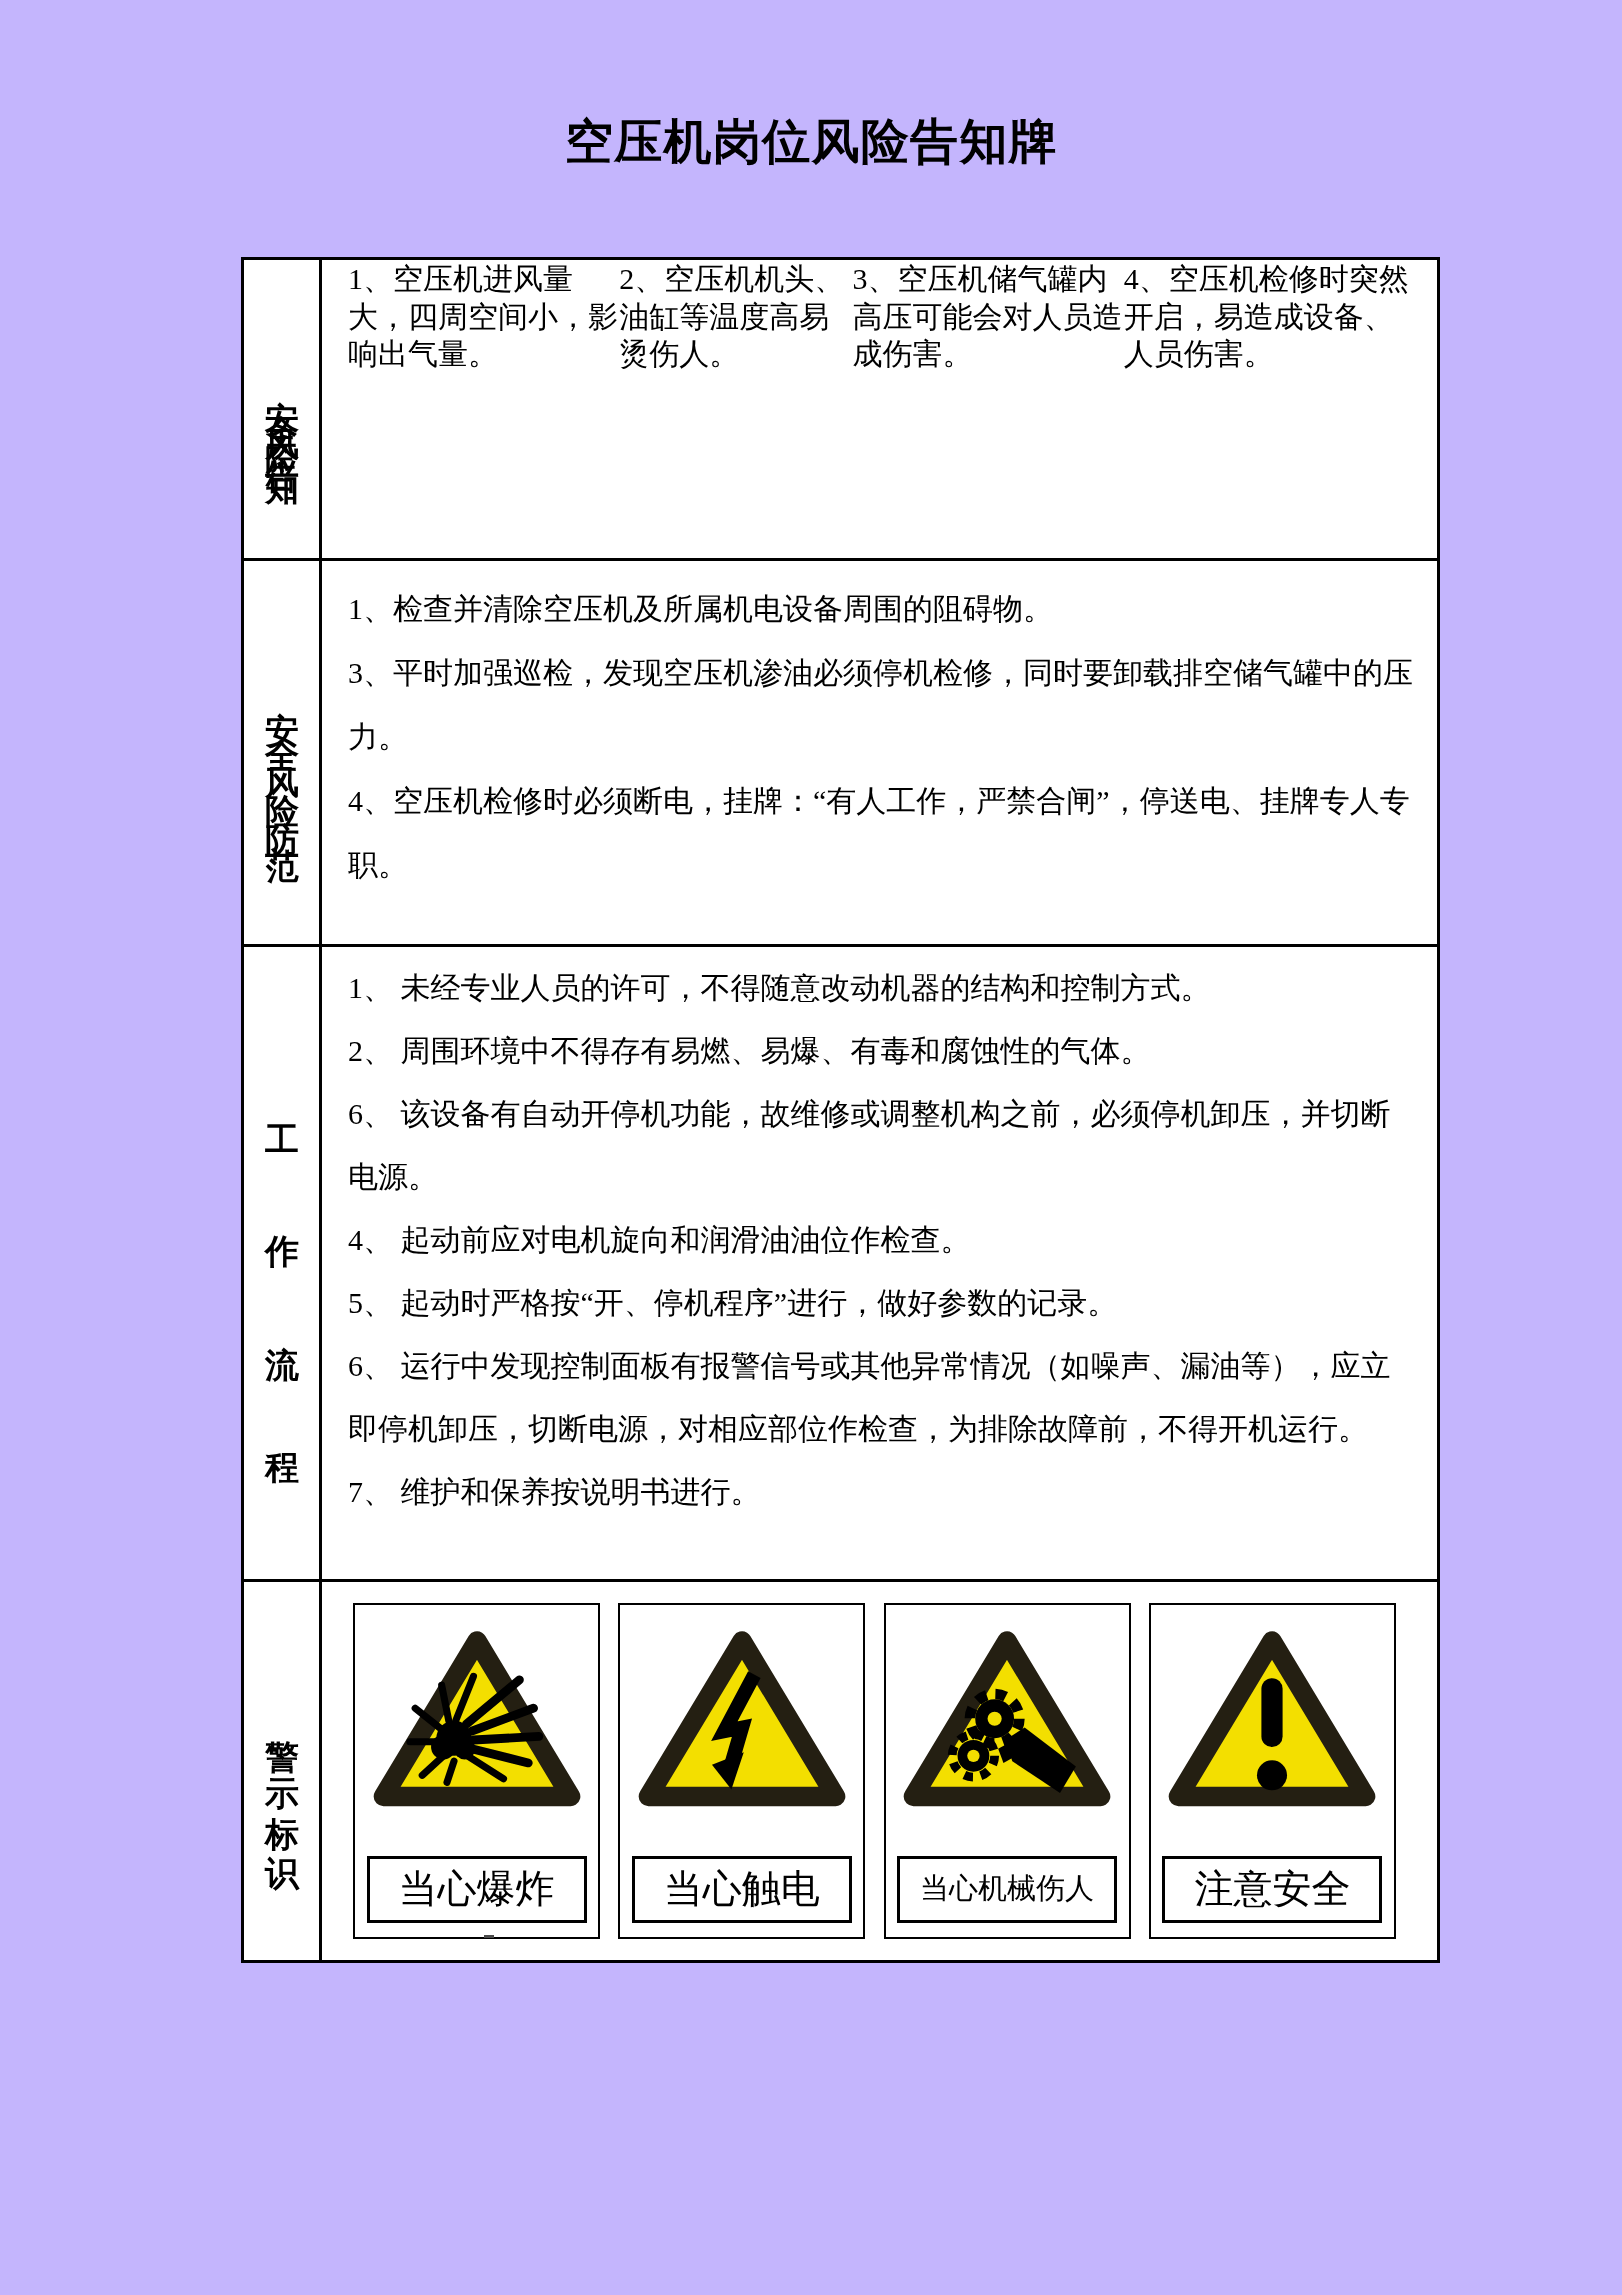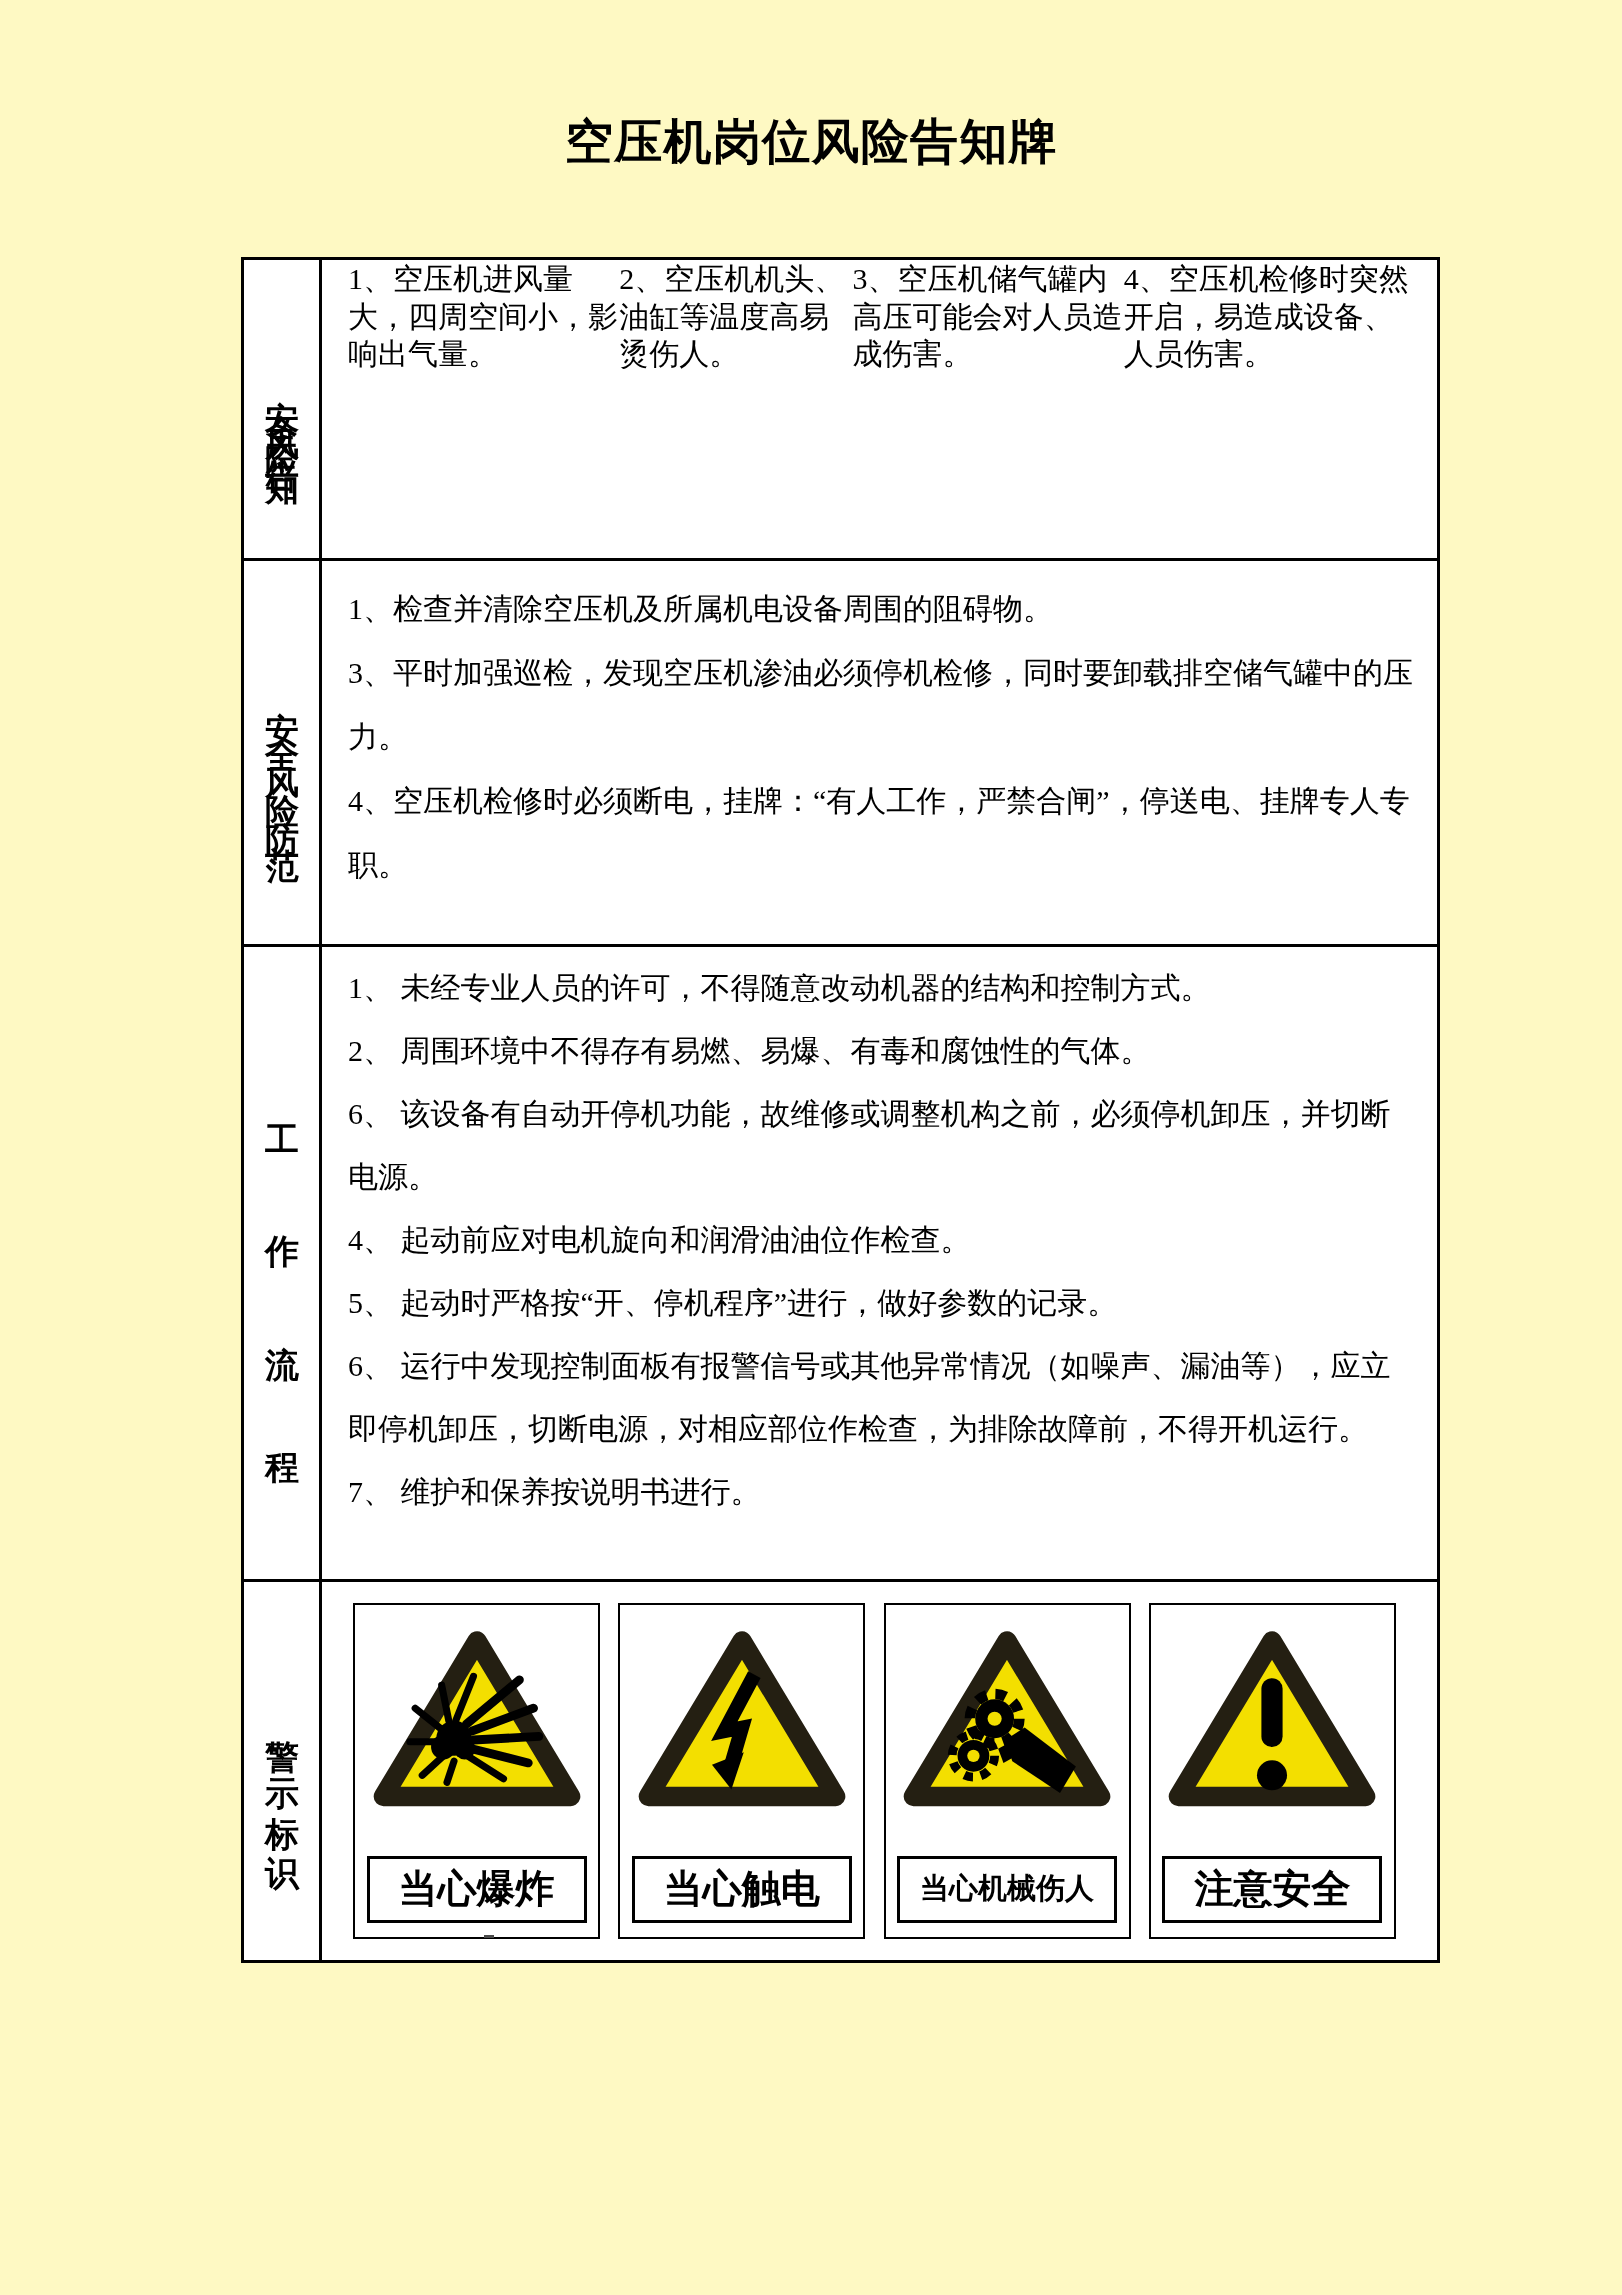--- a/index.html
+++ b/index.html
@@ -1,20 +1,20 @@
 <!DOCTYPE html>
 <html style="font-size:10.5px"><head>
 <meta charset="utf-8">
 <style>
   html,body{margin:0;padding:0;}
   body{
     width:1623px;height:2295px;background:#ffffff;position:relative;
     font-family:"Liberation Serif","DejaVu Serif",serif;color:#000;
   }
-  .page{position:absolute;inset:0;background:#fef9c3;overflow:hidden;}
+  .page{position:absolute;inset:0;background:#c4b5fd;overflow:hidden;}
 
   .title{
     position:absolute;top:110px;left:0;width:100%;margin:0;
     text-align:center;font-size:48px;font-weight:700;letter-spacing:1.3px;
   }
 
   .rtable{
     position:absolute;left:241px;top:257px;width:1199px;height:1706px;
     border:3.3px solid #000;box-sizing:border-box;
     display:flex;flex-direction:column;background:#fff;
@@ -57,21 +57,21 @@
     width:247px;height:336px;flex:0 0 247px;background:#fff;
     border:2px solid #000;box-sizing:border-box;
     display:flex;flex-direction:column;align-items:center;justify-content:space-between;
     padding:18.3px 10.5px 14.4px;
   }
   .sign .tri{width:212px;height:188px;flex:0 0 auto;}
   .sign-label{
     width:220px;height:67px;box-sizing:border-box;border:3.9px solid #000;
     display:flex;align-items:center;justify-content:center;
     font-family:"Liberation Sans","DejaVu Sans",sans-serif;
-    font-weight:700;font-size:39px;white-space:nowrap;color:#000;
+    font-weight:400;font-size:39px;white-space:nowrap;color:#000;
   }
   .sign-label.small{font-size:29px;text-align:center;}
 
   .stray-dash{
     position:absolute;left:484px;top:1935px;width:9.8px;height:3.3px;background:#4a4a4a;
   }
 </style>
 </head>
 <body>
 

